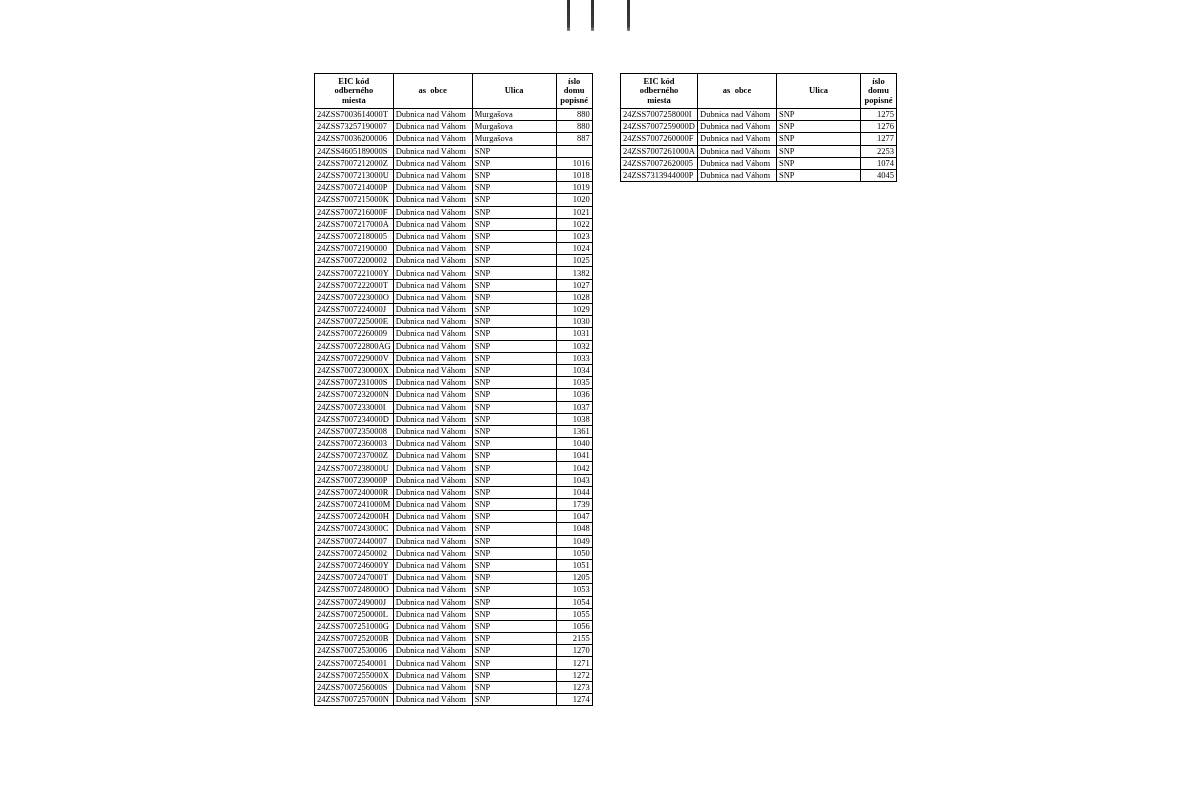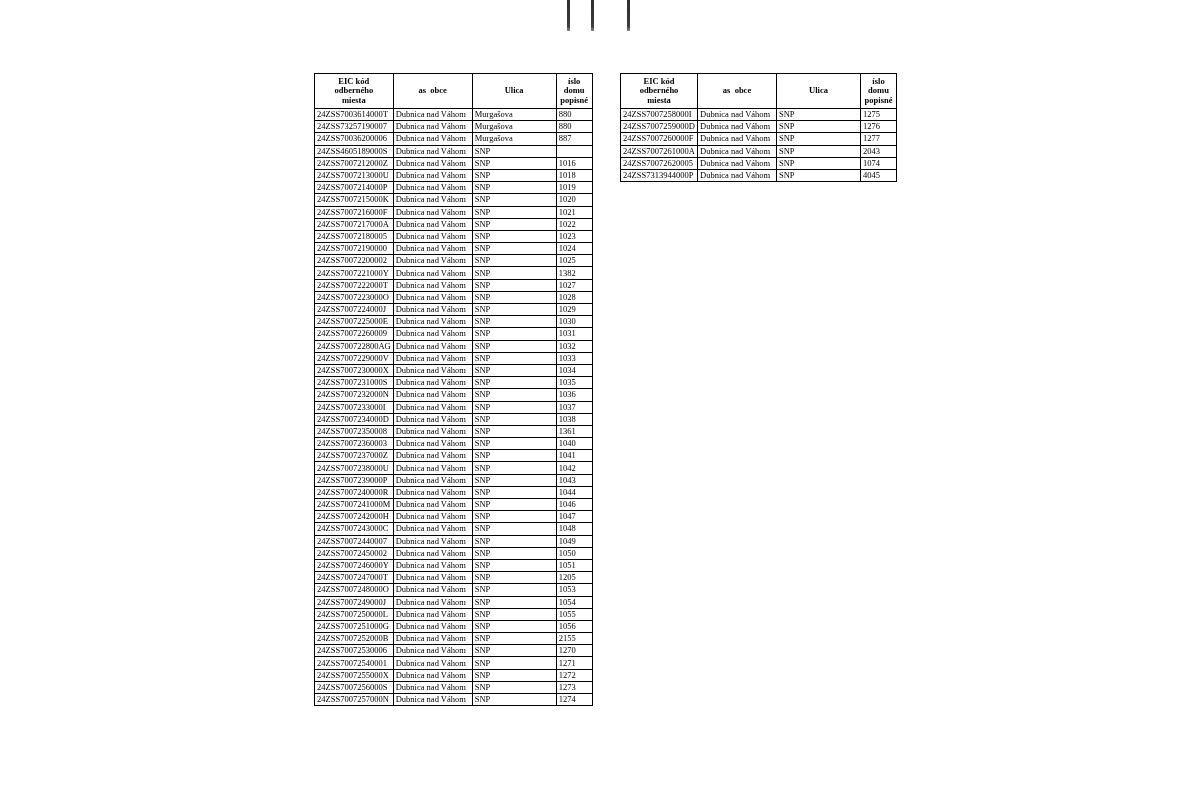--- a/index.html
+++ b/index.html
@@ -51,21 +51,21 @@
     height: 35px;
     padding: 1px 1px;
   }
   table.doc-table td {
     height: 12.2px;
     line-height: 11px;
     white-space: nowrap;
     vertical-align: middle;
   }
   td.c0, td.c1, td.c2 { text-align: left; }
-  td.c3 { text-align: left; }
+  td.c3 { text-align: right; }
 
   #table-left  { left: 314px; top: 73px; }
   #table-right { left: 620px; top: 73px; }
 
   col.w0 { width: 77px; }
   col.w1 { width: 79px; }
   col.w2 { width: 84px; }
   col.w3 { width: 36px; }
 </style>
 </head>
@@ -284,21 +284,21 @@
       <tr>
         <td class="c0">24ZSS7007240000R</td>
         <td class="c1">Dubnica nad Váhom</td>
         <td class="c2">SNP</td>
         <td class="c3">1044</td>
       </tr>
       <tr>
         <td class="c0">24ZSS7007241000M</td>
         <td class="c1">Dubnica nad Váhom</td>
         <td class="c2">SNP</td>
-        <td class="c3">1046</td>
+        <td class="c3">1739</td>
       </tr>
       <tr>
         <td class="c0">24ZSS7007242000H</td>
         <td class="c1">Dubnica nad Váhom</td>
         <td class="c2">SNP</td>
         <td class="c3">1047</td>
       </tr>
       <tr>
         <td class="c0">24ZSS7007243000C</td>
         <td class="c1">Dubnica nad Váhom</td>
@@ -427,21 +427,21 @@
       <tr>
         <td class="c0">24ZSS7007260000F</td>
         <td class="c1">Dubnica nad Váhom</td>
         <td class="c2">SNP</td>
         <td class="c3">1277</td>
       </tr>
       <tr>
         <td class="c0">24ZSS7007261000A</td>
         <td class="c1">Dubnica nad Váhom</td>
         <td class="c2">SNP</td>
-        <td class="c3">2043</td>
+        <td class="c3">2253</td>
       </tr>
       <tr>
         <td class="c0">24ZSS70072620005</td>
         <td class="c1">Dubnica nad Váhom</td>
         <td class="c2">SNP</td>
         <td class="c3">1074</td>
       </tr>
       <tr>
         <td class="c0">24ZSS7313944000P</td>
         <td class="c1">Dubnica nad Váhom</td>

